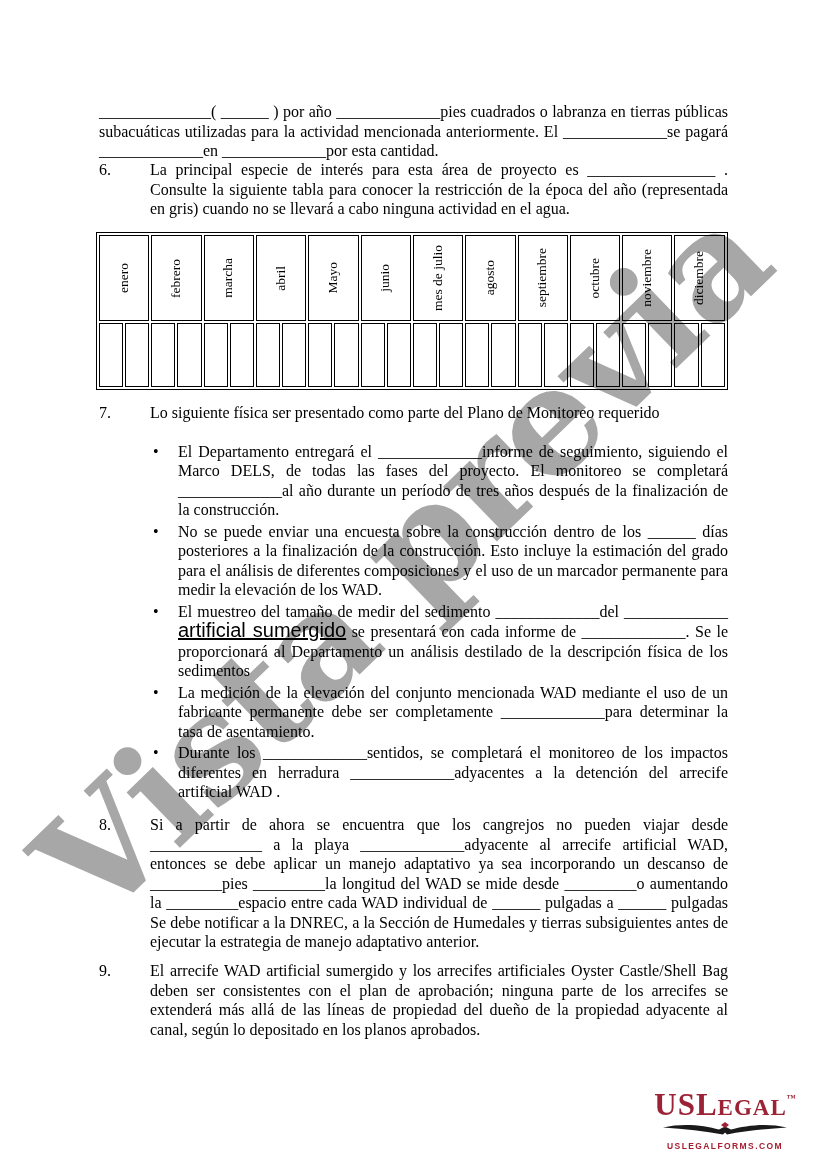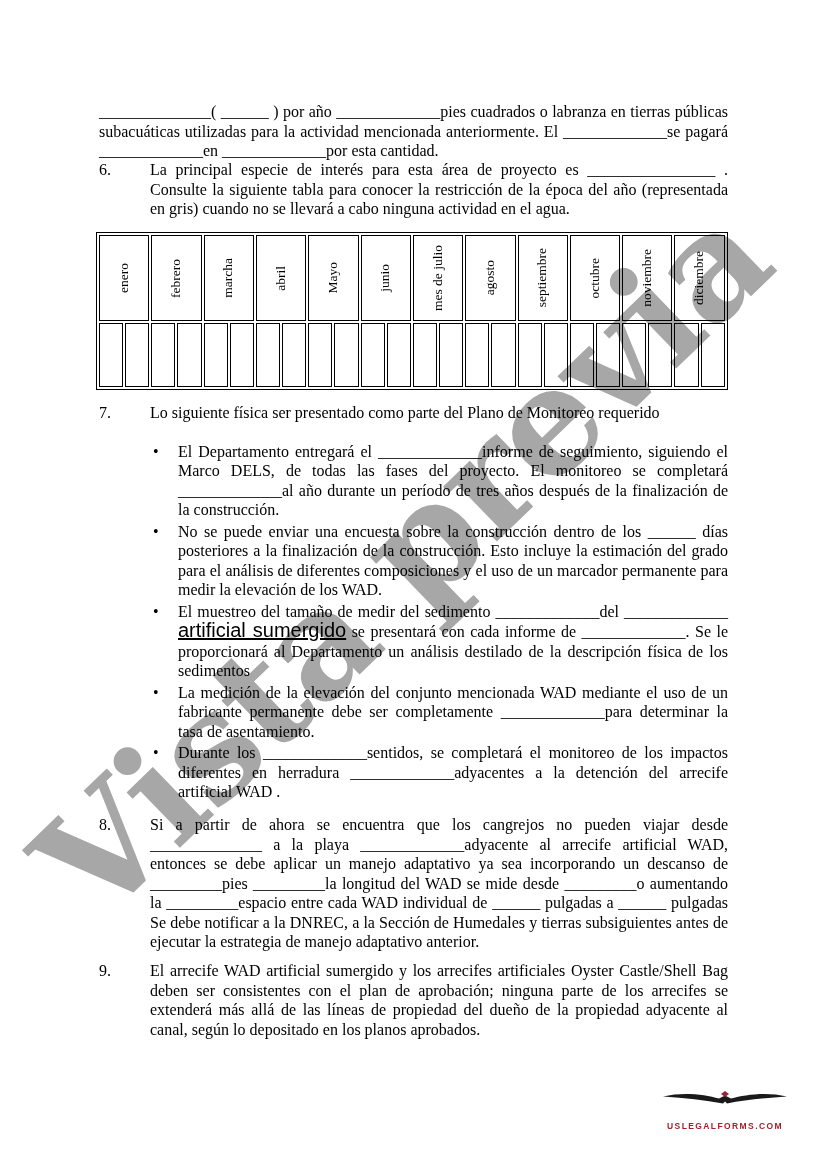--- a/index.html
+++ b/index.html
@@ -42,21 +42,21 @@
   .btext{flex:1;text-align:justify;}
   .hl{font-family:"Liberation Sans",sans-serif;font-size:20px;text-decoration:underline;}
 
   
   .footer-logo{position:absolute;right:27px;top:1089px;width:150px;text-align:center;cursor:pointer;}
   .brand{color:#9b2335;font-family:"Liberation Serif",serif;font-weight:bold;white-space:nowrap;line-height:1;}
   .brand-big{font-size:31px;letter-spacing:1px;}
   .brand-small{font-size:23px;letter-spacing:1px;}
   .brand-tm{font-size:9px;vertical-align:14px;color:#9b2335;}
   .wings{display:block;margin:1px auto 0 auto;}
-  .site{margin-top:12px;font-family:"Liberation Sans",sans-serif;font-weight:bold;
+  .site{margin-top:1px;font-family:"Liberation Sans",sans-serif;font-weight:bold;
         font-size:8.5px;letter-spacing:1.4px;color:#a81e2e;white-space:nowrap;text-align:center;}
 </style>
 </head>
 <body>
 
 <div class="page">
 
   <div class="watermark">Vista previa</div>
 
   <div class="content">
@@ -194,20 +194,21 @@
       <div class="inum">8.</div>
       <div class="itext">Si a partir de ahora se encuentra que los cangrejos no pueden viajar desde ______________ a la playa _____________adyacente al arrecife artificial WAD, entonces se debe aplicar un manejo adaptativo ya sea incorporando un descanso de _________pies _________la longitud del WAD se mide desde _________o aumentando la _________espacio entre cada WAD individual de ______ pulgadas a ______ pulgadas Se debe notificar a la DNREC, a la Sección de Humedales y tierras subsiguientes antes de ejecutar la estrategia de manejo adaptativo anterior.</div>
     </div>
 
     <div class="item" style="top:961px;">
       <div class="inum">9.</div>
       <div class="itext">El arrecife WAD artificial sumergido y los arrecifes artificiales Oyster Castle/Shell Bag deben ser consistentes con el plan de aprobación; ninguna parte de los arrecifes se extenderá más allá de las líneas de propiedad del dueño de la propiedad adyacente al canal, según lo depositado en los planos aprobados.</div>
     </div>
 
     <div class="footer-logo">
+      <div class="brand"><span class="brand-big">USL</span><span class="brand-small">EGAL</span><span class="brand-tm">™</span></div>
       <svg class="wings" width="128" height="15" viewBox="0 0 128 15">
         <path fill="#1a1a1a" d="M2,6.5 C22,1.5 44,4.5 58,8.5 L64,5.5 L70,8.5 C84,4.5 106,1.5 126,6.5 C104,8 84,10 66,13.5 L64,11.5 L62,13.5 C44,10 24,8 2,6.5 Z"></path>
         <path fill="#9b2335" d="M60,4 L64,1 L68,4 L64,7 Z"></path>
       </svg>
       <div class="site">USLEGALFORMS.COM</div>
     </div>
 
   </div>
 </div>
 

